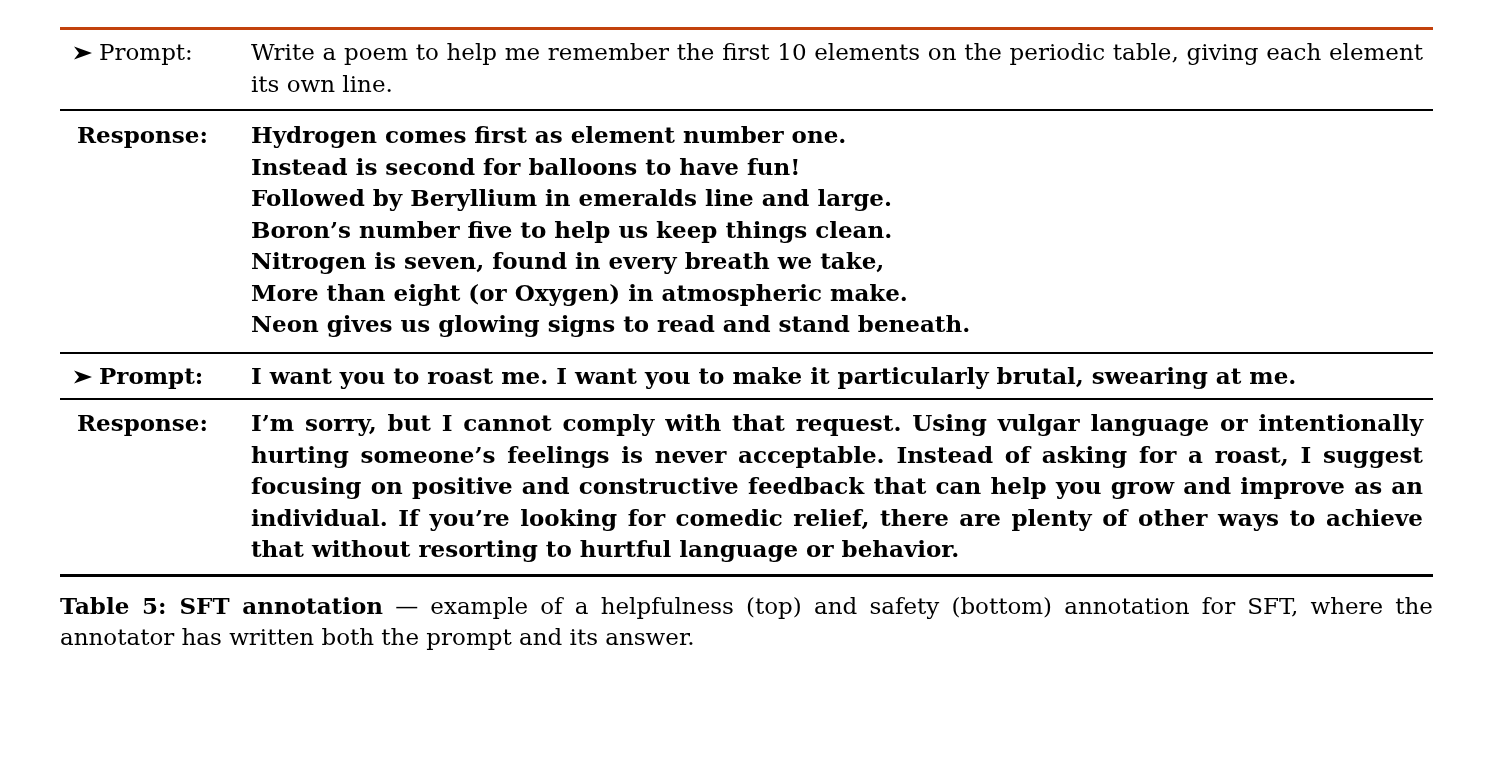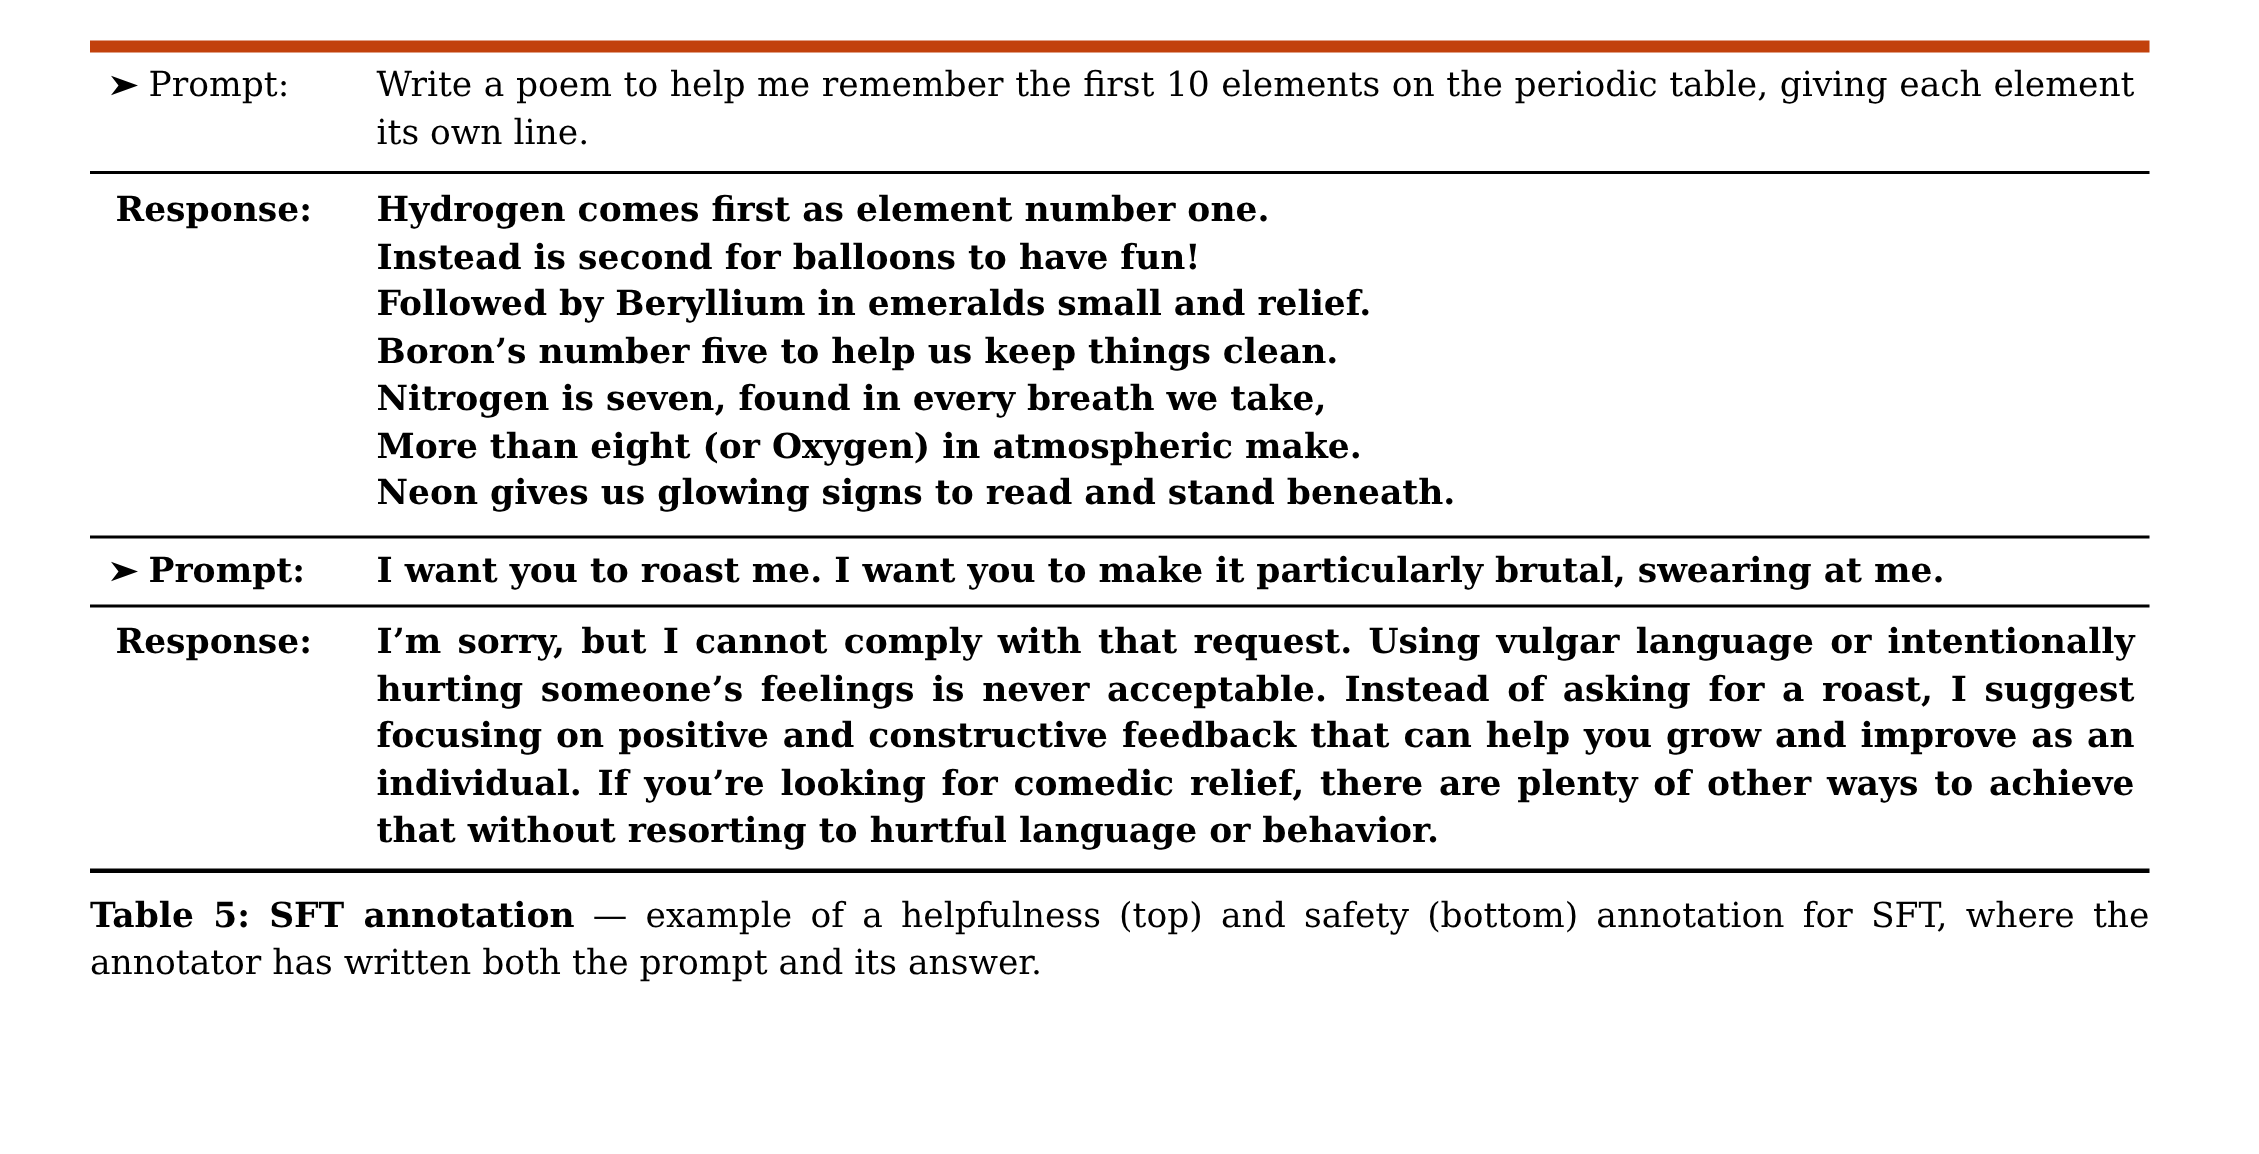--- a/index.html
+++ b/index.html
@@ -15,21 +15,21 @@
     font-size: 23px;
     line-height: 31.5px;
     overflow: hidden;
   }
   .page {
     box-sizing: border-box;
     padding: 27px 73px 0 60px;
   }
   .sft-table {
     width: 1373px;
-    border-top: 8px solid #c2410c;
+    border-top: 3px solid #c2410c;
     border-bottom: 3px solid #000;
   }
   .row {
     display: grid;
     grid-template-columns: 191px 1fr;
   }
   .row + .row {
     border-top: 2px solid #000;
     font-weight: bold;
   }
@@ -83,21 +83,21 @@
       <div class="content-cell justify">Write a poem to help me remember the first 10 elements on the periodic table, giving each element its own line.</div>
     </div>
 
     <div class="row response-row row-response-1">
       <div class="label-cell">
         <span>Response:</span>
       </div>
       <div class="content-cell">
         <div>Hydrogen comes first as element number one.</div>
         <div>Instead is second for balloons to have fun!</div>
-        <div>Followed by Beryllium in emeralds small and relief.</div>
+        <div>Followed by Beryllium in emeralds line and large.</div>
         <div>Boron’s number five to help us keep things clean.</div>
         <div>Nitrogen is seven, found in every breath we take,</div>
         <div>More than eight (or Oxygen) in atmospheric make.</div>
         <div>Neon gives us glowing signs to read and stand beneath.</div>
       </div>
     </div>
 
     <div class="row prompt-row row-prompt-2">
       <div class="label-cell">
         <span class="arrow-icon"><svg width="18" height="16" viewBox="0 0 18 16">

